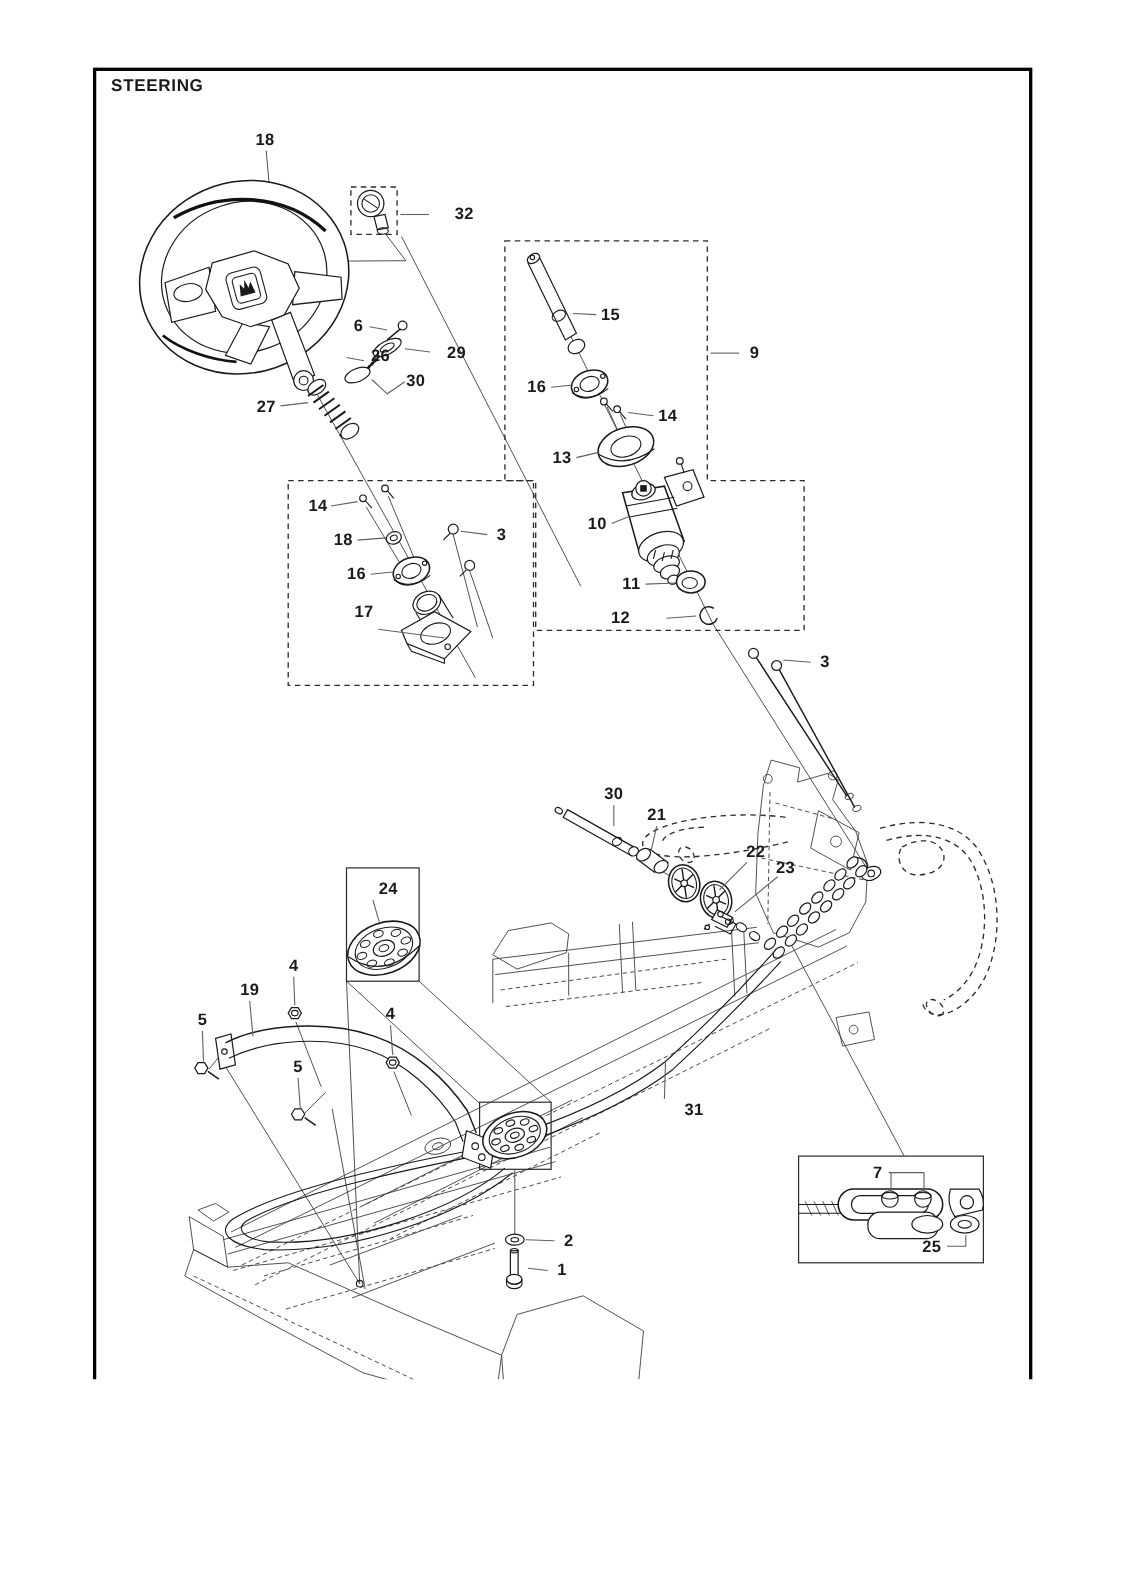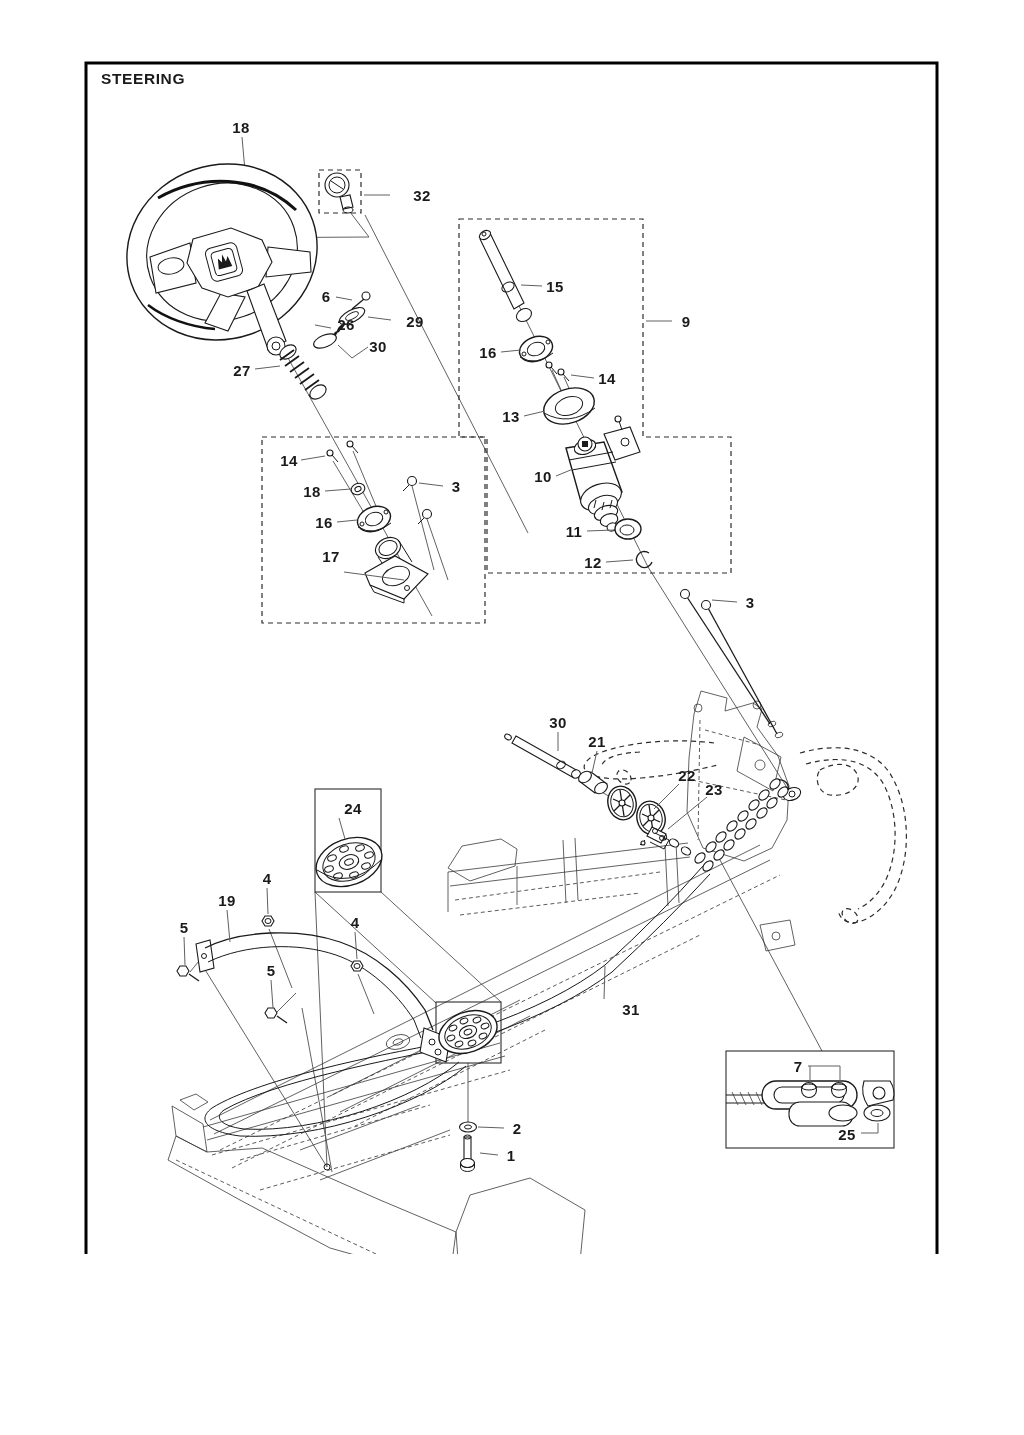--- a/index.html
+++ b/index.html
@@ -466,21 +466,21 @@
       <span class="callout" style="left: 303px; top: 324px; margin-left: 43px;">26</span>
       <span class="callout" style="left: 378px; top: 346px;">30</span>
       <span class="callout" style="left: 242px; top: 370px;">27</span>
       <span class="callout" style="left: 555px; top: 286px;">15</span>
       <span class="callout" style="left: 686px; top: 321px;">9</span>
       <span class="callout" style="left: 488px; top: 352px;">16</span>
       <span class="callout" style="left: 607px; top: 378px;">14</span>
       <span class="callout" style="left: 511px; top: 416px;">13</span>
       <span class="callout" style="left: 543px; top: 476px;">10</span>
       <span class="callout" style="left: 574px; top: 531px;">11</span>
-      <span class="callout" style="left: 593px; top: 562px; text-align: right;">12</span>
+      <span class="callout" style="left: 564px; top: 562px; text-align: right;">12</span>
       <span class="callout" style="left: 289px; top: 460px;">14</span>
       <span class="callout" style="left: 312px; top: 491px;">18</span>
       <span class="callout" style="left: 324px; top: 522px;">16</span>
       <span class="callout" style="left: 456px; top: 486px;">3</span>
       <span class="callout" style="left: 331px; top: 556px;">17</span>
       <span class="callout" style="left: 750px; top: 602px;">3</span>
       <span class="callout" style="left: 558px; top: 722px;">30</span>
       <span class="callout" style="left: 597px; top: 741px;">21</span>
       <span class="callout" style="left: 687px; top: 775px;">22</span>
       <span class="callout" style="left: 714px; top: 789px;">23</span>

